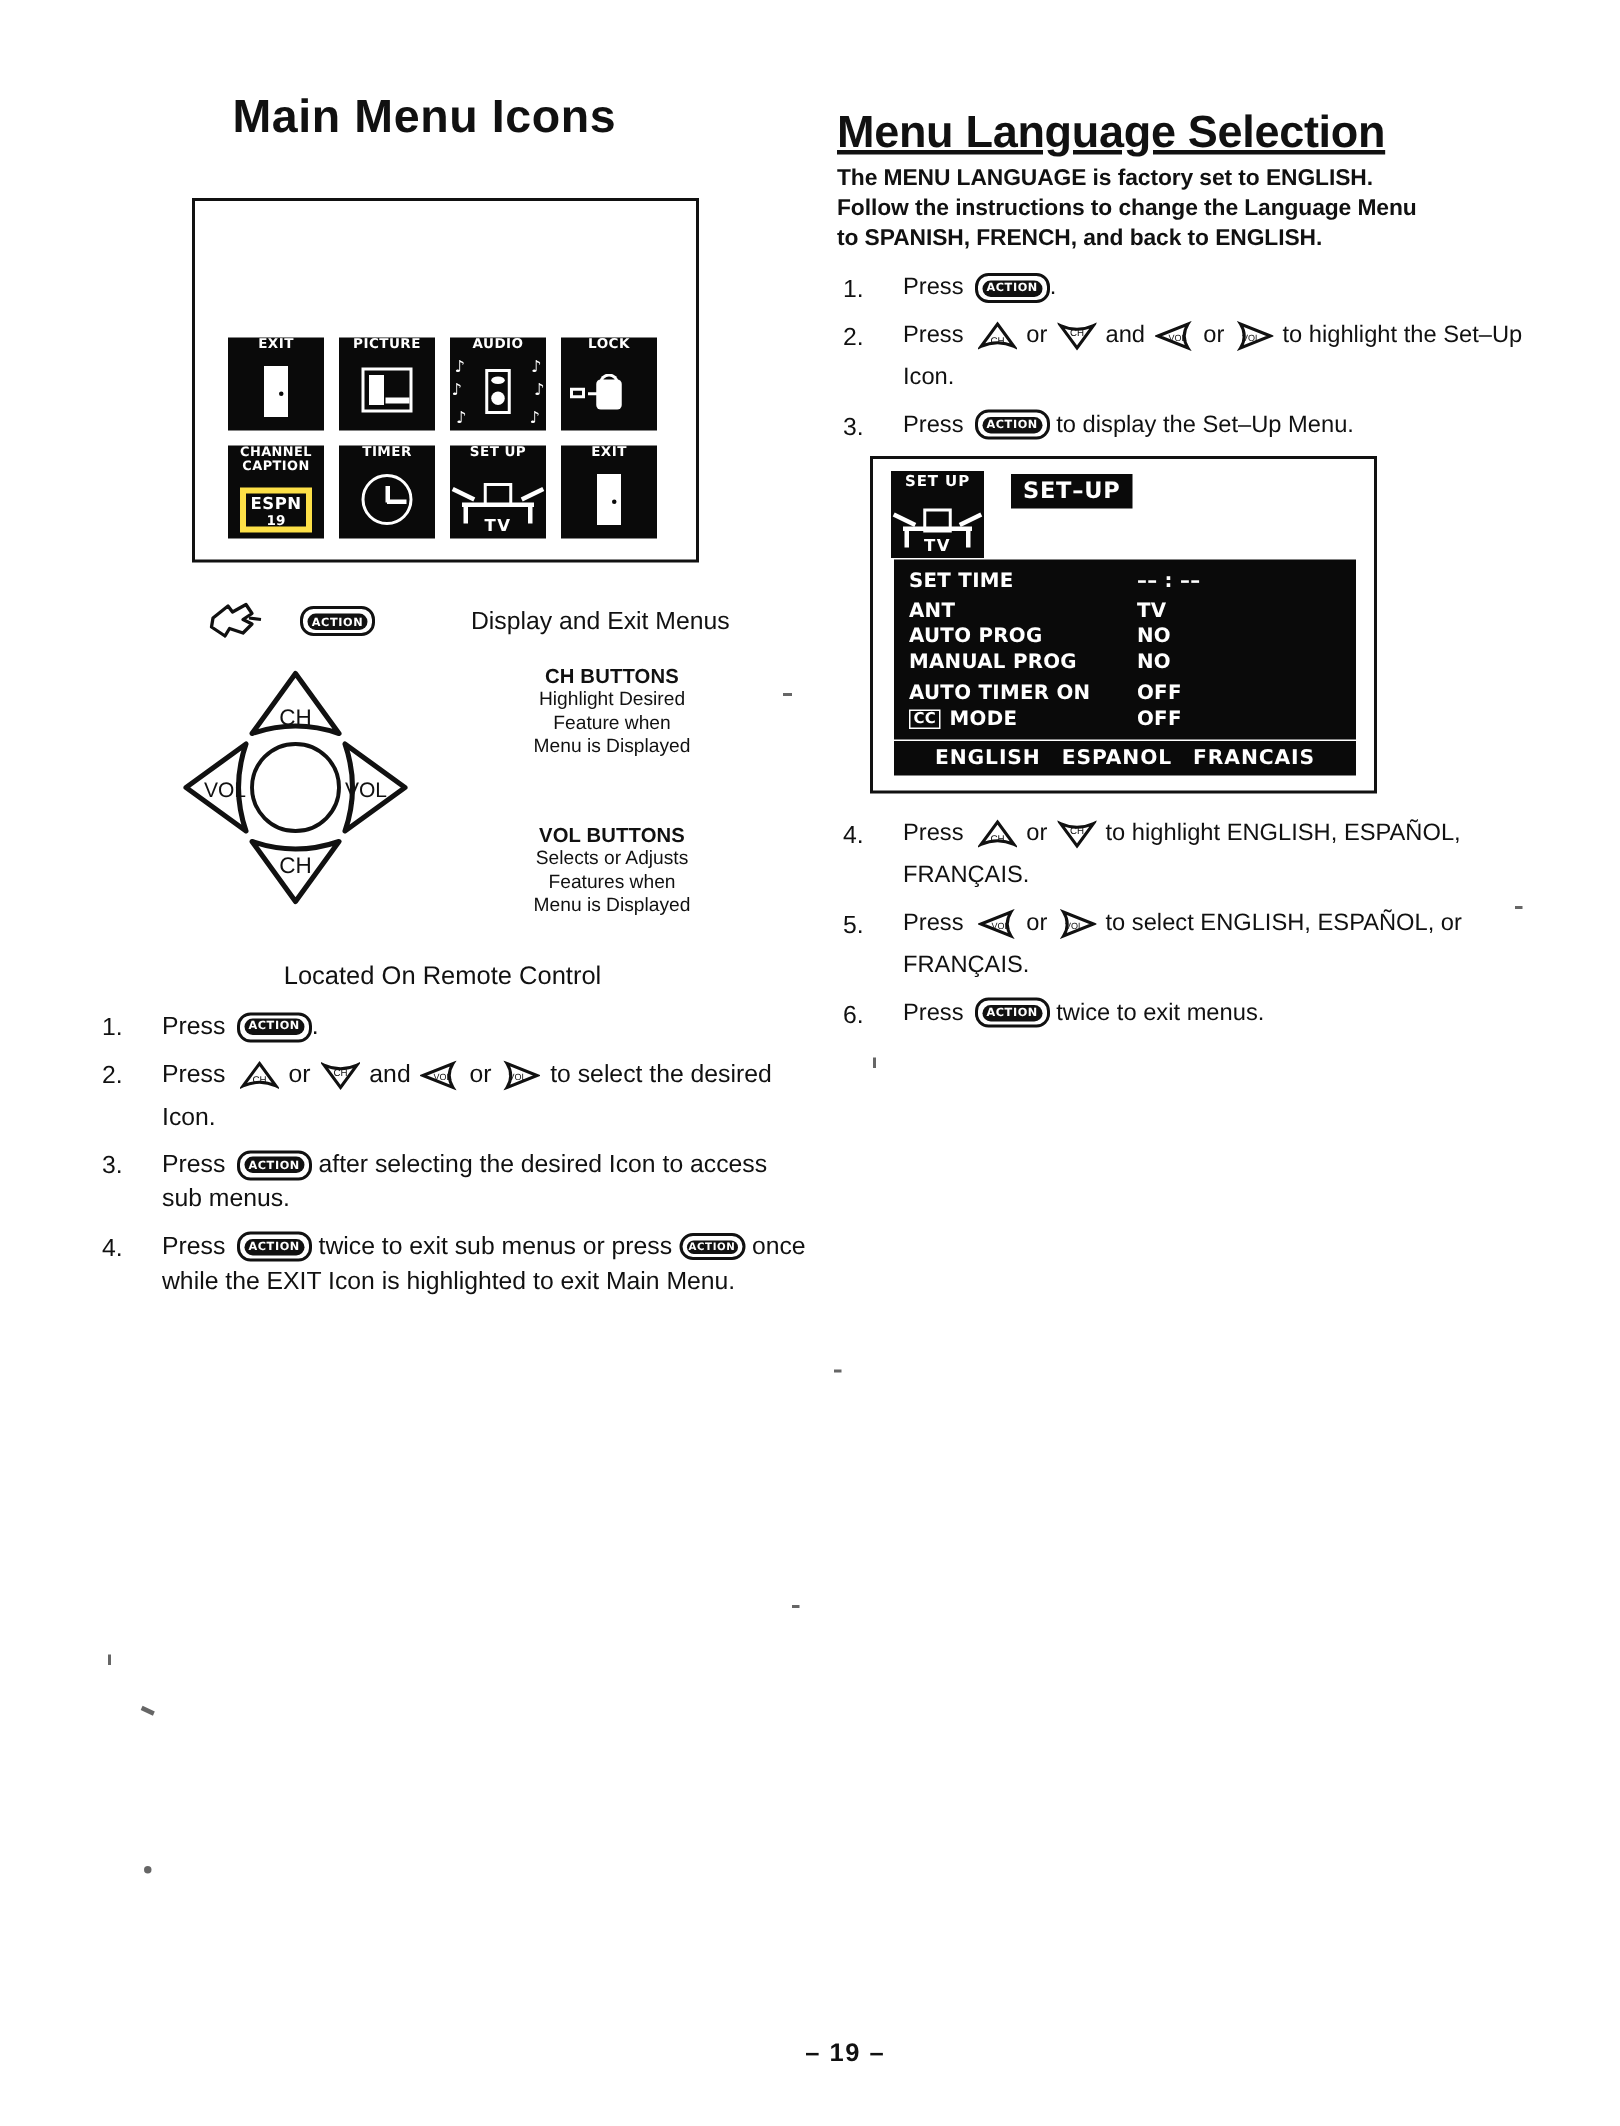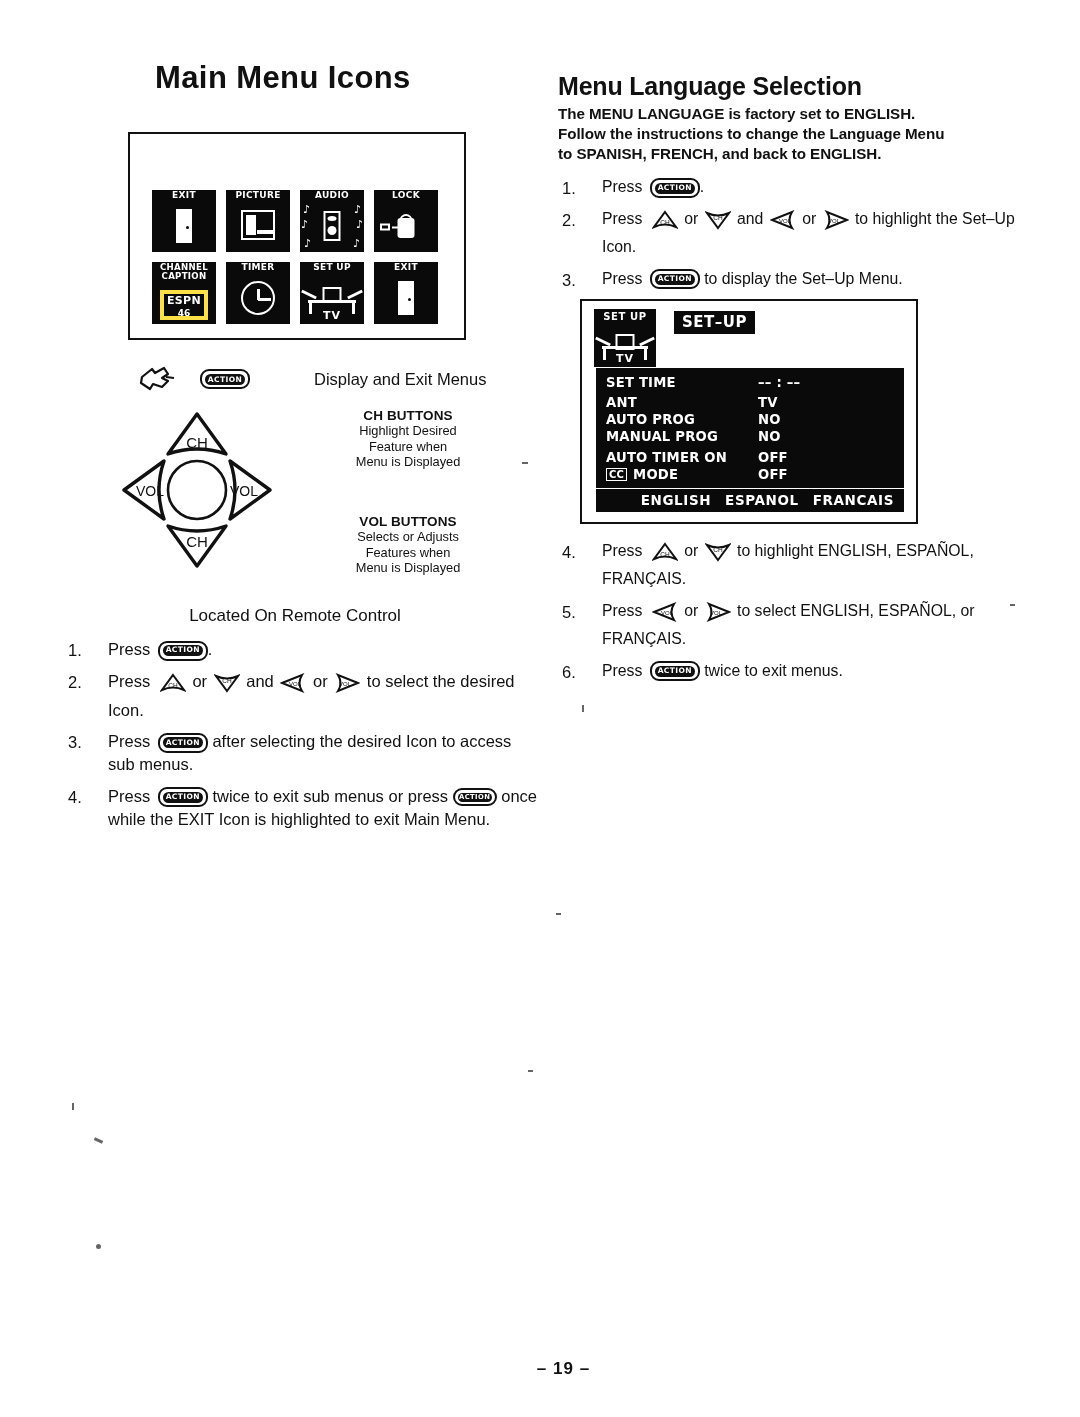--- a/index.html
+++ b/index.html
@@ -34,39 +34,40 @@
 
   
   h1.section-title {
     font-size: 31px;
     font-weight: bold;
     letter-spacing: .4px;
     margin: 0 0 10px 0;
     padding-left: 95px;
   }
   h2.section-title {
-    font-size: 25px;
+    font-size: 30px;
     font-weight: bold;
     letter-spacing: -.2px;
     margin: 0 0 3px 0;
+    text-decoration: underline;
   }
   .intro {
     font-size: 15.2px;
     font-weight: bold;
     line-height: 1.32;
     letter-spacing: -.05px;
     margin: 0 0 10px 0;
   }
 
   
   .icon-panel {
     position: relative;
     margin: 36px 0 0 68px;
     width: 338px;
-    height: 208px;
+    height: 243px;
     border: 2px solid #111;
     background: #fff;
     box-sizing: border-box;
   }
   .icon-grid {
     position: absolute;
     left: 22px;
     bottom: 14px;
     display: grid;
     grid-template-columns: repeat(4, 64px);
@@ -430,21 +431,21 @@
   .osd .line.gap { margin-top: 4px; }
   .osd .langs {
     margin-top: 5px;
     border-top: 1.5px solid #fff;
     padding: 3px 10px 0;
     font-size: 13.5px;
     font-weight: bold;
     letter-spacing: .6px;
     display: flex;
     gap: 14px;
-    justify-content: flex-end;
+    justify-content: center;
   }
   .cc-badge {
     display: inline-block;
     border: 1.5px solid #fff;
     font-size: 10px;
     line-height: 11px;
     padding: 0 2px;
     margin-right: 6px;
     vertical-align: 1px;
     font-weight: bold;
@@ -520,21 +521,21 @@
         </div>
 
         <div class="mmicon">
           <div class="cap two">
             <span>CHANNEL</span><br>
             <span>CAPTION</span>
           </div>
           <div class="art" style="top:21px;">
             <div class="cc-box">
               <div class="l1">ESPN</div>
-              <div class="l2">46</div>
+              <div class="l2">19</div>
             </div>
           </div>
         </div>
 
         <div class="mmicon">
           <div class="cap">TIMER</div>
           <div class="art">
             <div class="clock">
                 <span class="h hh"></span>
                 <span class="h hm"></span>

